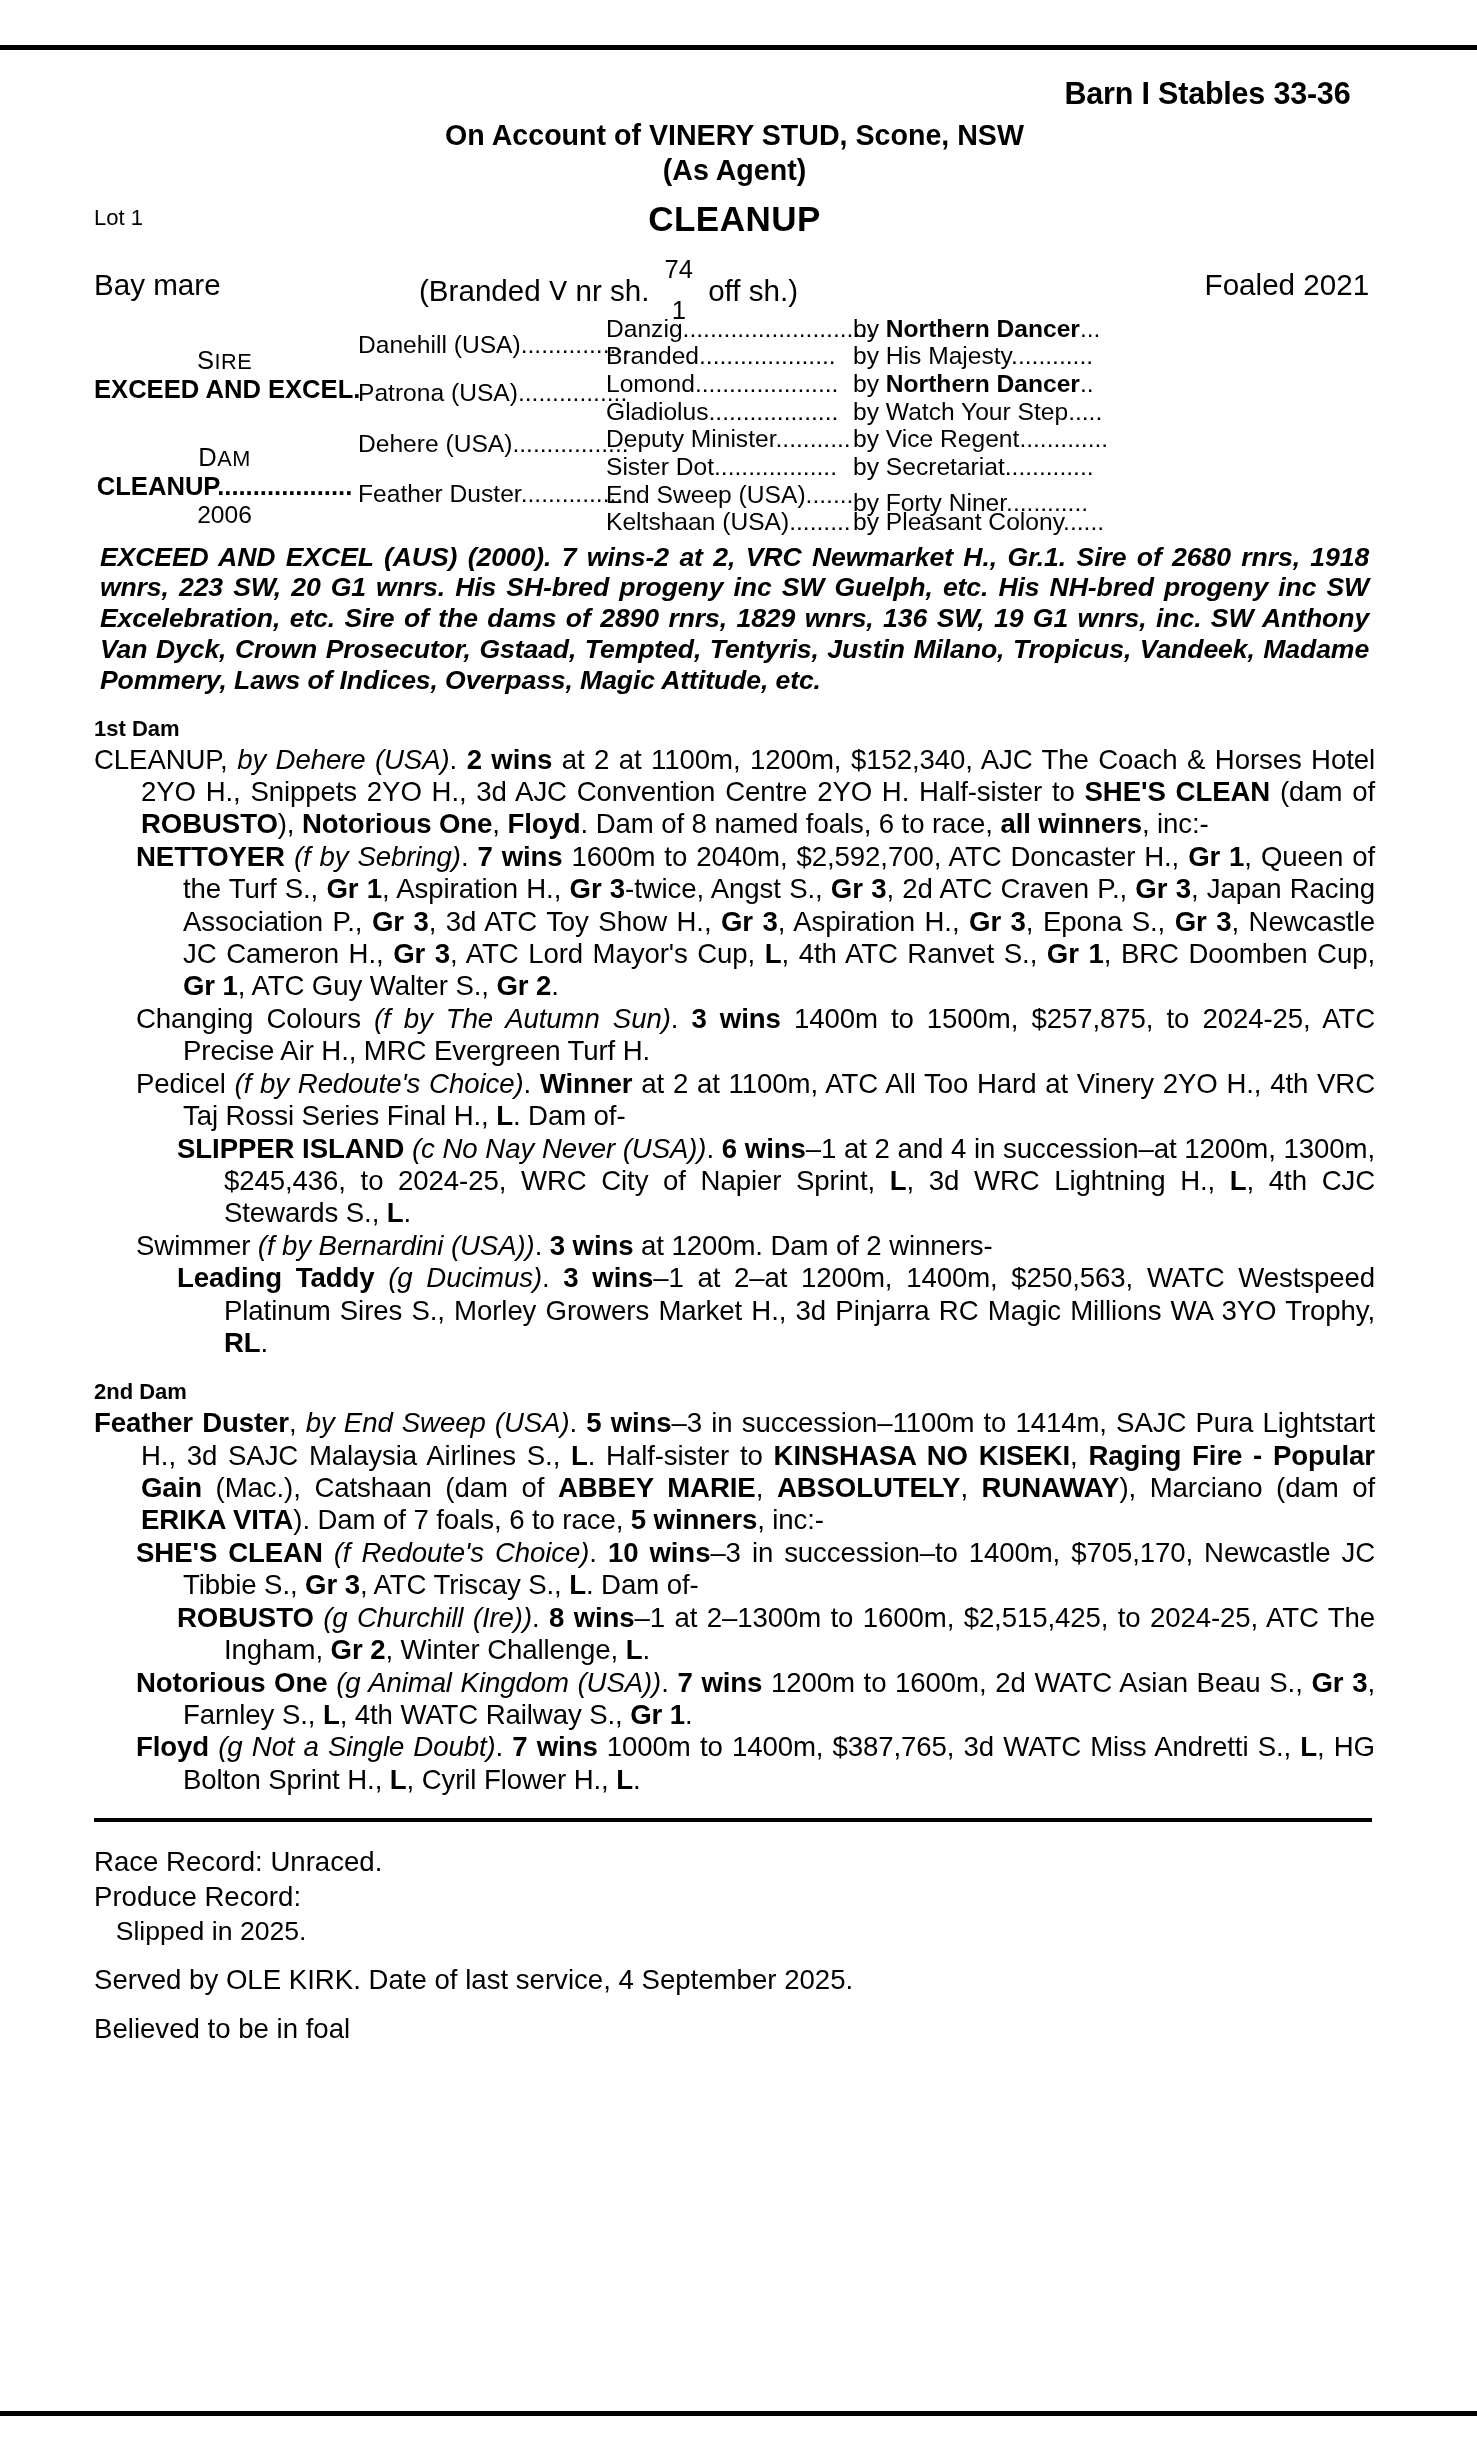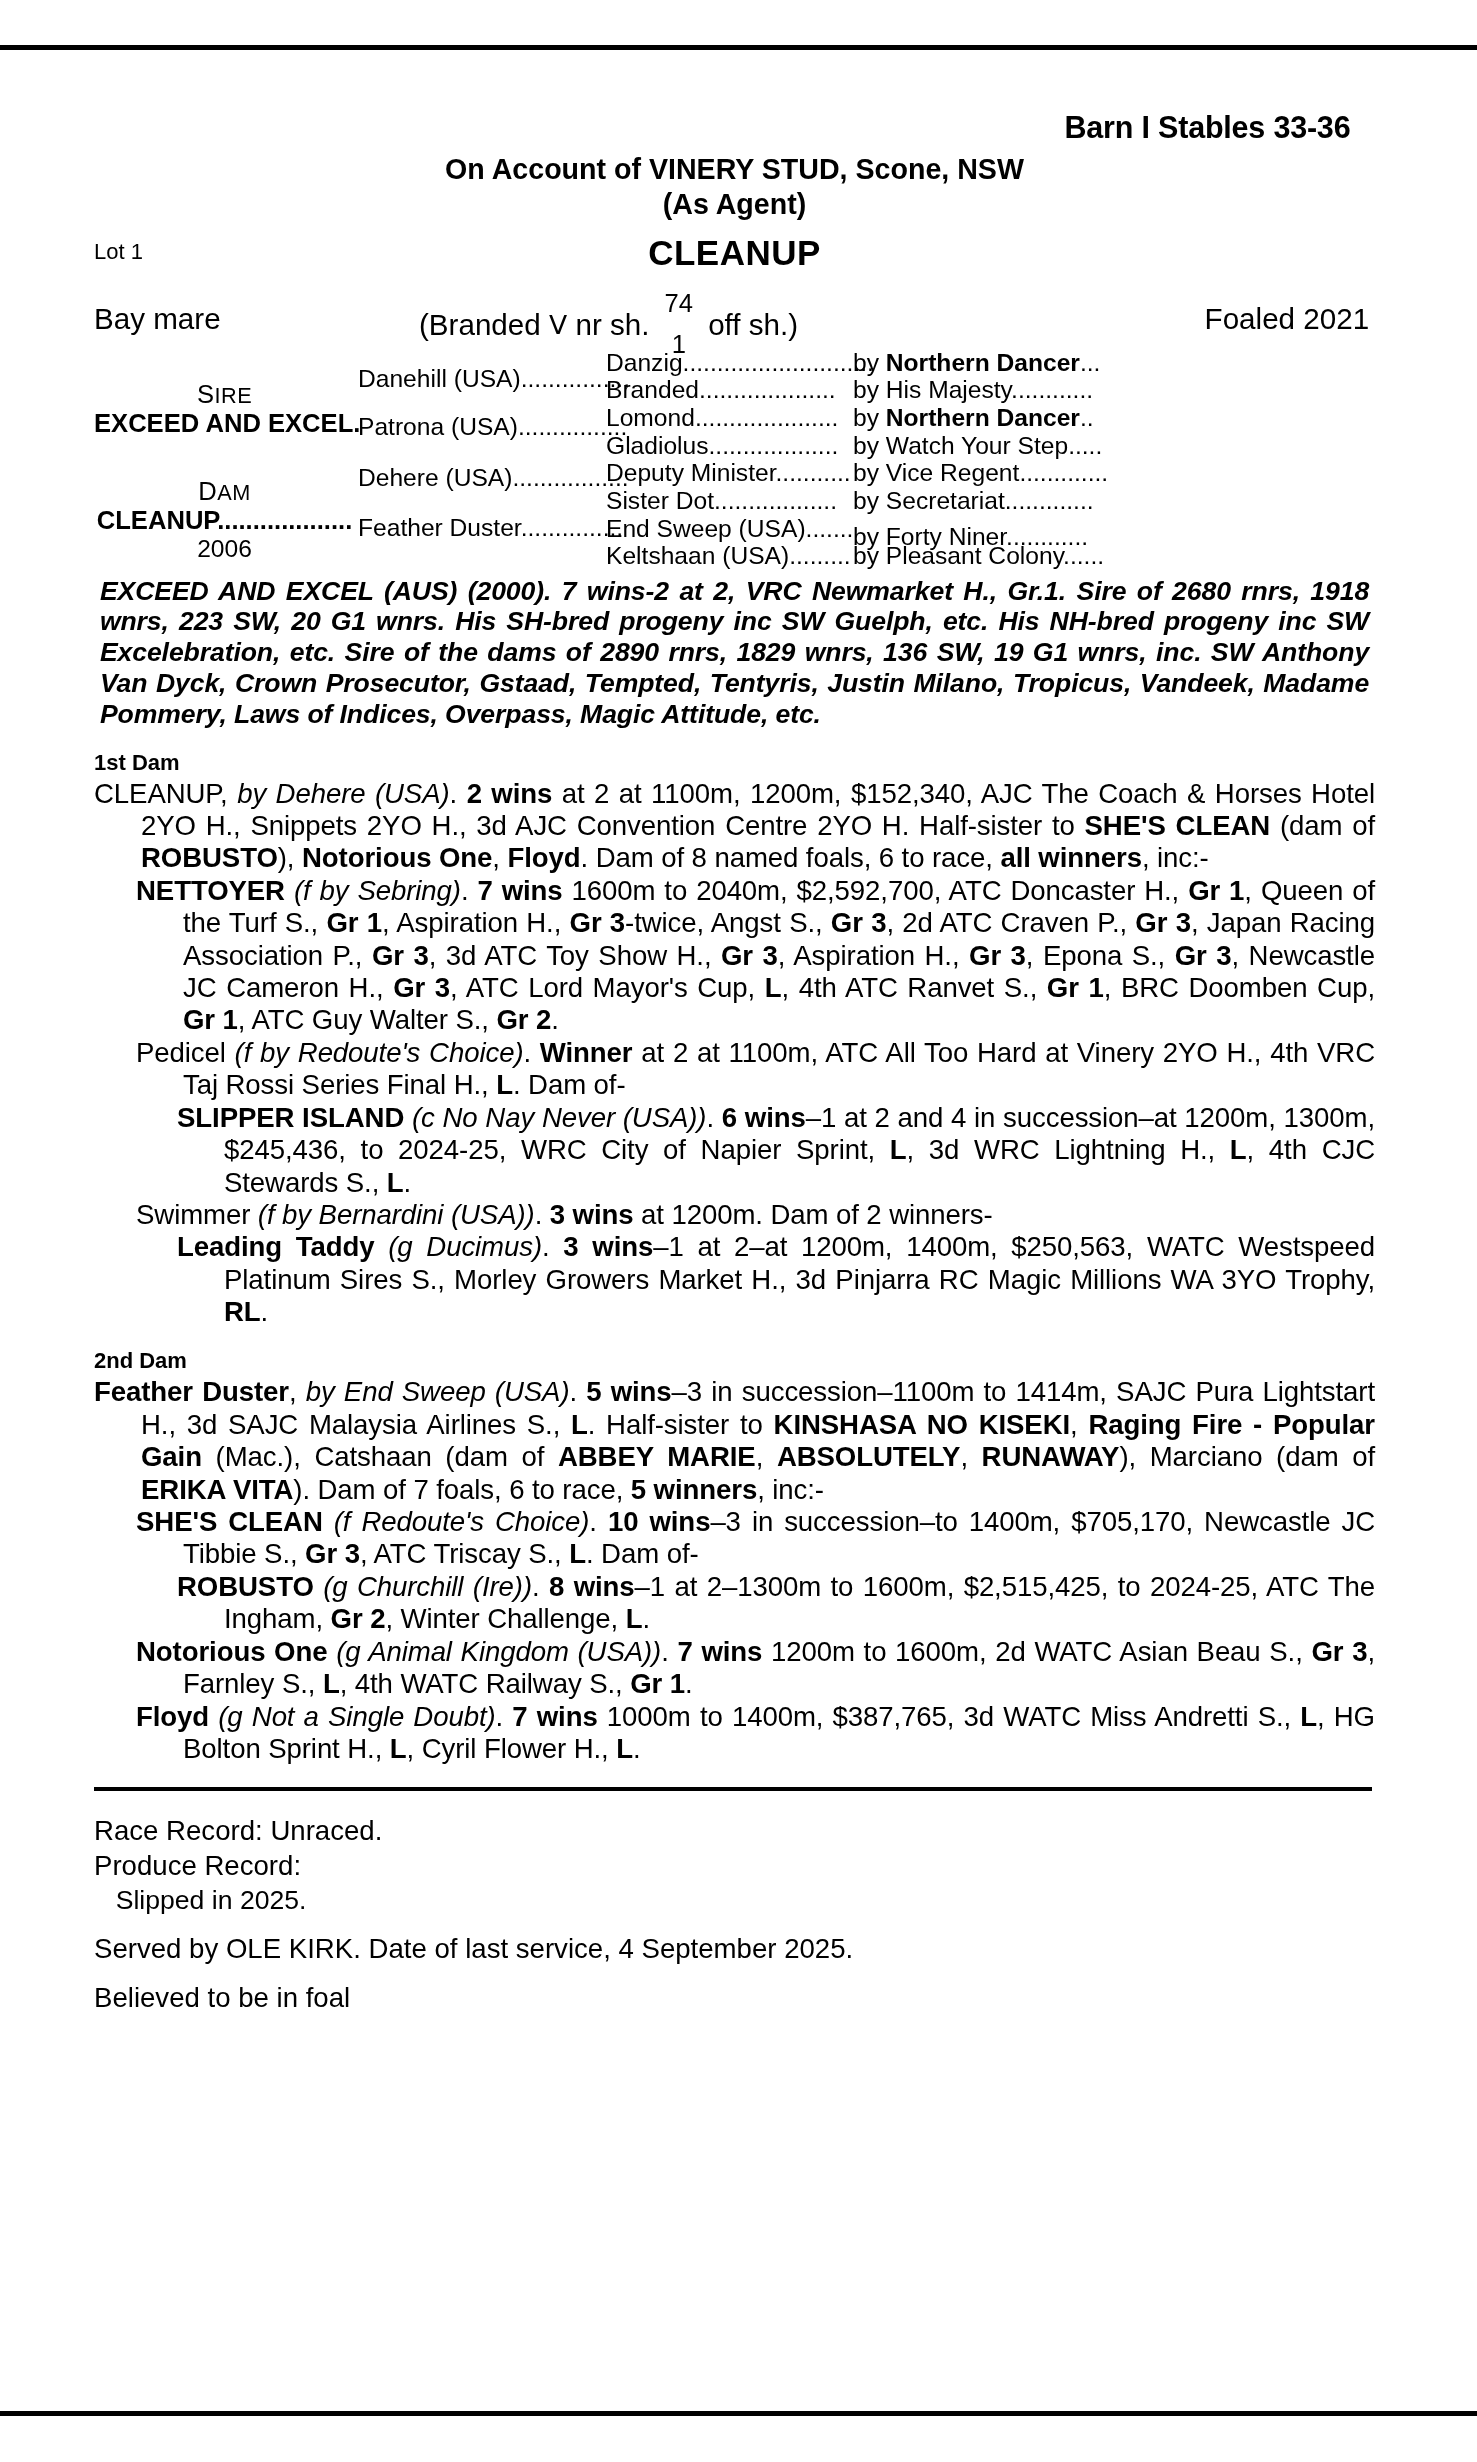--- a/index.html
+++ b/index.html
@@ -42,21 +42,21 @@
     width: 1281px;
   }
 
   
   .barn-line {
     text-align: right;
     font-weight: bold;
     font-size: 30.5px;
     letter-spacing: -0.2px;
     padding-right: 24.6px;
-    padding-top: 112px;
+    padding-top: 78px;
     line-height: 1.0;
   }
   .account-line {
     text-align: center;
     font-weight: bold;
     font-size: 28.6px;
     margin-top: 11.8px;
     line-height: 1.05;
   }
   .agent-line {
@@ -325,20 +325,21 @@
         <div class="g4" style="top:183px"><span>by</span> <span>Pleasant Colony</span><span class="dots">......</span></div>
       </div>
     </div>
 
     <div class="sire-stats">EXCEED AND EXCEL (AUS) (2000). 7 wins-2 at 2, VRC Newmarket H., Gr.1. Sire of 2680 rnrs, 1918 wnrs, 223 SW, 20 G1 wnrs. His SH-bred progeny inc SW Guelph, etc. His NH-bred progeny inc SW Excelebration, etc. Sire of the dams of 2890 rnrs, 1829 wnrs, 136 SW, 19 G1 wnrs, inc. SW Anthony Van Dyck, Crown Prosecutor, Gstaad, Tempted, Tentyris, Justin Milano, Tropicus, Vandeek, Madame Pommery, Laws of Indices, Overpass, Magic Attitude, etc.</div>
 
     <div class="sec-head">1st Dam</div>
     <div id="first-dam-entries">
         <p class="e lvl1">CLEANUP, <i>by Dehere (USA)</i>. <b>2 wins</b> at 2 at 1100m, 1200m, $152,340, AJC The Coach &amp; Horses Hotel 2YO H., Snippets 2YO H., 3d AJC Convention Centre 2YO H. Half-sister to <b>SHE'S CLEAN</b> (dam of <b>ROBUSTO</b>), <b>Notorious One</b>, <b>Floyd</b>. Dam of 8 named foals, 6 to race, <b>all winners</b>, inc:-</p>
         <p class="e lvl2"><b>NETTOYER</b> <i>(f by Sebring)</i>. <b>7 wins</b> 1600m to 2040m, $2,592,700, ATC Doncaster H., <b>Gr 1</b>, Queen of the Turf S., <b>Gr 1</b>, Aspiration H., <b>Gr 3</b>-twice, Angst S., <b>Gr 3</b>, 2d ATC Craven P., <b>Gr 3</b>, Japan Racing Association P., <b>Gr 3</b>, 3d ATC Toy Show H., <b>Gr 3</b>, Aspiration H., <b>Gr 3</b>, Epona S., <b>Gr 3</b>, Newcastle JC Cameron H., <b>Gr 3</b>, ATC Lord Mayor's Cup, <b>L</b>, 4th ATC Ranvet S., <b>Gr 1</b>, BRC Doomben Cup, <b>Gr 1</b>, ATC Guy Walter S., <b>Gr 2</b>.</p>
+        <p class="e lvl2">Changing Colours <i>(f by The Autumn Sun)</i>. <b>3 wins</b> 1400m to 1500m, $257,875, to 2024-25, ATC Precise Air H., MRC Evergreen Turf H.</p>
         <p class="e lvl2">Pedicel <i>(f by Redoute's Choice)</i>. <b>Winner</b> at 2 at 1100m, ATC All Too Hard at Vinery 2YO H., 4th VRC Taj Rossi Series Final H., <b>L</b>. Dam of-</p>
         <p class="e lvl3"><b>SLIPPER ISLAND</b> <i>(c No Nay Never (USA))</i>. <b>6 wins</b>–1 at 2 and 4 in succession–at 1200m, 1300m, $245,436, to 2024-25, WRC City of Napier Sprint, <b>L</b>, 3d WRC Lightning H., <b>L</b>, 4th CJC Stewards S., <b>L</b>.</p>
         <p class="e lvl2">Swimmer <i>(f by Bernardini (USA))</i>. <b>3 wins</b> at 1200m. Dam of 2 winners-</p>
         <p class="e lvl3"><b>Leading Taddy</b> <i>(g Ducimus)</i>. <b>3 wins</b>–1 at 2–at 1200m, 1400m, $250,563, WATC Westspeed Platinum Sires S., Morley Growers Market H., 3d Pinjarra RC Magic Millions WA 3YO Trophy, <b>RL</b>.</p>
       </div>
 
     <div class="sec-head">2nd Dam</div>
     <div id="second-dam-entries">
         <p class="e lvl1"><b>Feather Duster</b>, <i>by End Sweep (USA)</i>. <b>5 wins</b>–3 in succession–1100m to 1414m, SAJC Pura Lightstart H., 3d SAJC Malaysia Airlines S., <b>L</b>. Half-sister to <b>KINSHASA NO KISEKI</b>, <b>Raging Fire - Popular Gain</b> (Mac.), Catshaan (dam of <b>ABBEY MARIE</b>, <b>ABSOLUTELY</b>, <b>RUNAWAY</b>), Marciano (dam of <b>ERIKA VITA</b>). Dam of 7 foals, 6 to race, <b>5 winners</b>, inc:-</p>
         <p class="e lvl2"><b>SHE'S CLEAN</b> <i>(f Redoute's Choice)</i>. <b>10 wins</b>–3 in succession–to 1400m, $705,170, Newcastle JC Tibbie S., <b>Gr 3</b>, ATC Triscay S., <b>L</b>. Dam of-</p>

